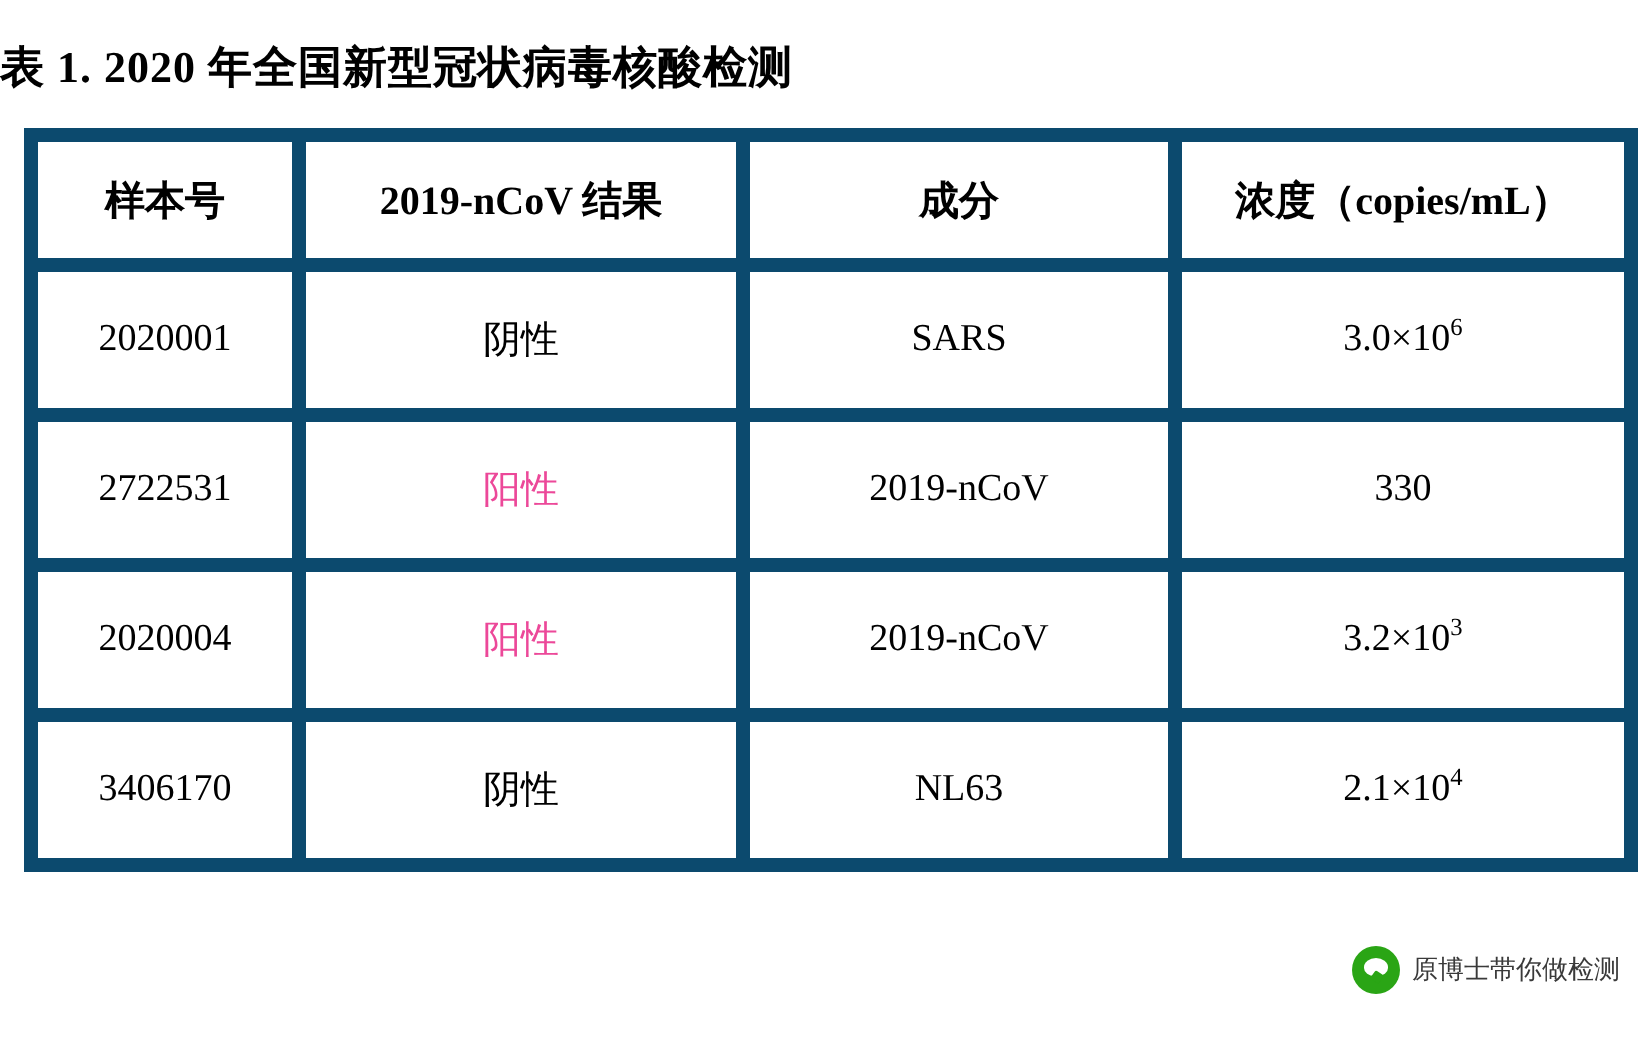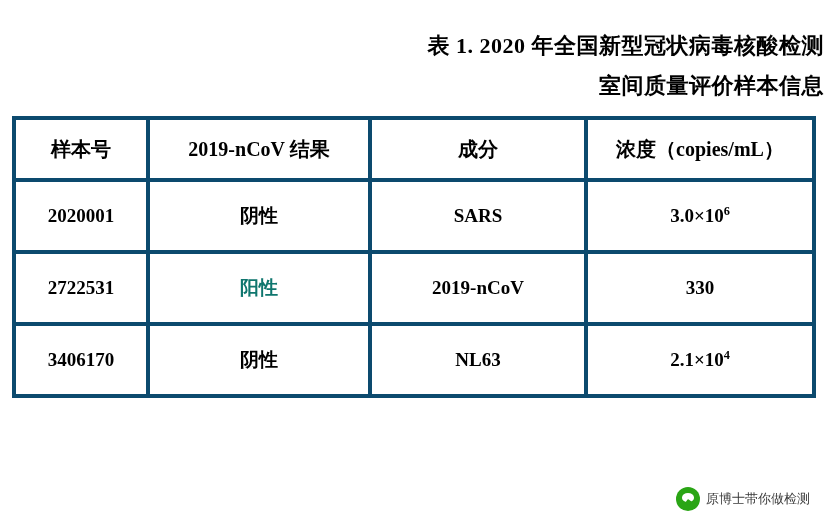--- a/index.html
+++ b/index.html
@@ -15,72 +15,72 @@
     overflow: hidden;
     position: relative;
   }
   .page {
     width: 824px;
     height: 520px;
     position: relative;
     box-sizing: border-box;
   }
   .title-block {
-    text-align: right;
-    padding-top: 26px;
+    text-align: left;
+    padding-top: 14px;
   }
   .title-line {
     font-size: 22px;
     font-weight: bold;
     line-height: 40px;
     letter-spacing: 0.5px;
   }
   .table-wrap {
     margin: 10px 12px 0 12px;
   }
   table.info-table {
     border-collapse: collapse;
     width: 800px;
     table-layout: fixed;
   }
   table.info-table th,
   table.info-table td {
-    border: 4px solid #0c4a6e;
+    border: 7px solid #0c4a6e;
     text-align: center;
     vertical-align: middle;
     font-size: 19px;
     padding: 0;
   }
   table.info-table thead th {
     height: 58px;
     font-weight: bold;
     font-size: 20px;
   }
   table.info-table tbody td {
     height: 68px;
-    font-weight: bold;
+    font-weight: normal;
   }
   col.c1 { width: 134px; }
   col.c2 { width: 222px; }
   col.c3 { width: 216px; }
   col.c4 { width: 228px; }
 
   .positive {
-    color: #0f766e;
+    color: #ec4899;
     font-weight: bold;
   }
   sup {
     font-size: 0.65em;
     vertical-align: super;
     line-height: 0;
   }
   .watermark {
     position: absolute;
     right: 8px;
-    bottom: 6px;
+    bottom: 20px;
     display: flex;
     align-items: center;
     gap: 6px;
     background: rgba(255,255,255,0.82);
     padding: 3px 6px;
     border-radius: 3px;
   }
   .wm-logo {
     width: 24px;
     height: 24px;
@@ -117,21 +117,20 @@
     white-space: nowrap;
   }
 </style>
 </head>
 <body>
 
 <div class="page">
 
   <div class="title-block">
     <div class="title-line">表 1. 2020 年全国新型冠状病毒核酸检测</div>
-    <div class="title-line">室间质量评价样本信息</div>
   </div>
 
   <div class="table-wrap">
     <table class="info-table">
       <colgroup>
         <col class="c1">
         <col class="c2">
         <col class="c3">
         <col class="c4">
       </colgroup>
@@ -150,20 +149,26 @@
           <td>SARS</td>
           <td><span>3.0×10</span><sup>6</sup></td>
         </tr>
         <tr>
           <td>2722531</td>
           <td class="positive">阳性</td>
           <td>2019-nCoV</td>
           <td><span>330</span><sup></sup></td>
         </tr>
         <tr>
+          <td>2020004</td>
+          <td class="positive">阳性</td>
+          <td>2019-nCoV</td>
+          <td><span>3.2×10</span><sup>3</sup></td>
+        </tr>
+        <tr>
           <td>3406170</td>
           <td>阴性</td>
           <td>NL63</td>
           <td><span>2.1×10</span><sup>4</sup></td>
         </tr>
       </tbody>
     </table>
   </div>
 
   <div class="watermark">

